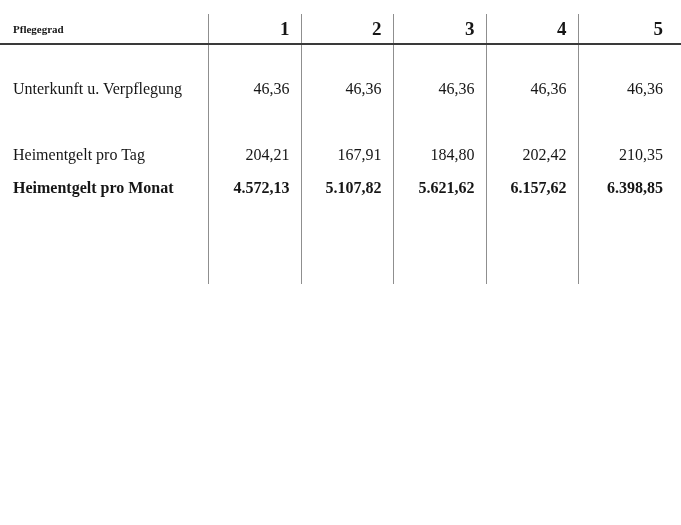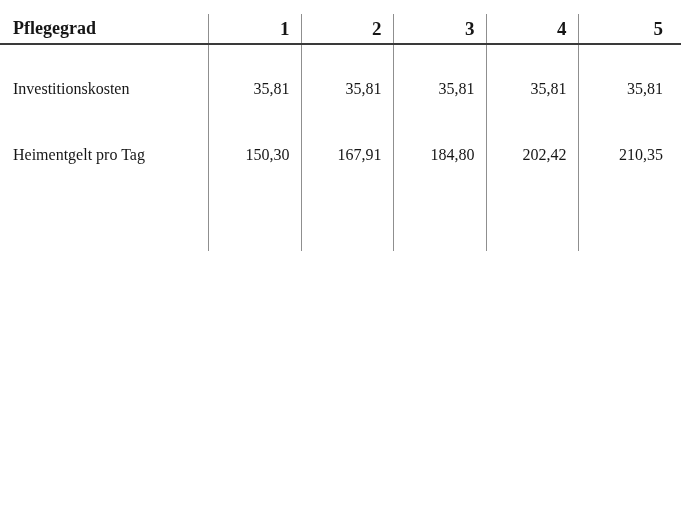--- a/index.html
+++ b/index.html
@@ -52,21 +52,21 @@
   .vcol {
     border-left: 1px solid #8f8f8f;
   }
   
   tr.header-row { height: 30px; }
   tr.header-row th {
     border-bottom: 2px solid #3a3a3a;
     font-weight: bold;
   }
   tr.header-row .label-cell {
-    font-size: 18px;
+    font-size: 11px;
   }
   tr.header-row .value-cell {
     font-size: 19px;
   }
   
   tr.spacer-top { height: 28px; }
   tr.r { height: 33px; }
   tr.bottom-filler { height: 14px; }
   tr.bold-row td { font-weight: bold; }
 </style>
@@ -97,49 +97,57 @@
     <tr class="spacer-top">
       <td></td>
       <td class="vcol"></td>
           <td class="vcol"></td>
       <td class="vcol"></td>
           <td class="vcol"></td>
       <td class="vcol"></td>
     </tr>
 
 
+    <tr class="r">
+      <td class="label-cell">Unterkunft u. Verpflegung</td>
+      <td class="value-cell vcol">46,36</td>
+      <td class="value-cell vcol">46,36</td>
+      <td class="value-cell vcol">46,36</td>
+      <td class="value-cell vcol">46,36</td>
+      <td class="value-cell vcol last">46,36</td>
+    </tr>
 
-    <tr class="r">
-      <td class="label-cell">Investitionskosten</td>
-      <td class="value-cell vcol">35,81</td>
-      <td class="value-cell vcol">35,81</td>
-      <td class="value-cell vcol">35,81</td>
-      <td class="value-cell vcol">35,81</td>
-      <td class="value-cell vcol last">35,81</td>
-    </tr>
 
 
     <tr class="r">
       <td></td>
       <td class="vcol"></td>
           <td class="vcol"></td>
       <td class="vcol"></td>
           <td class="vcol"></td>
       <td class="vcol"></td>
     </tr>
 
     <tr class="r">
       <td class="label-cell">Heimentgelt pro Tag</td>
-      <td class="value-cell vcol">150,30</td>
+      <td class="value-cell vcol">204,21</td>
       <td class="value-cell vcol">167,91</td>
       <td class="value-cell vcol">184,80</td>
       <td class="value-cell vcol">202,42</td>
       <td class="value-cell vcol last">210,35</td>
     </tr>
 
+    <tr class="r bold-row">
+      <td class="label-cell">Heimentgelt pro Monat</td>
+      <td class="value-cell vcol">4.572,13</td>
+      <td class="value-cell vcol">5.107,82</td>
+      <td class="value-cell vcol">5.621,62</td>
+      <td class="value-cell vcol">6.157,62</td>
+      <td class="value-cell vcol last">6.398,85</td>
+    </tr>
 
     <tr class="r">
       <td></td>
       <td class="vcol"></td>
           <td class="vcol"></td>
       <td class="vcol"></td>
           <td class="vcol"></td>
       <td class="vcol"></td>
     </tr>
 

